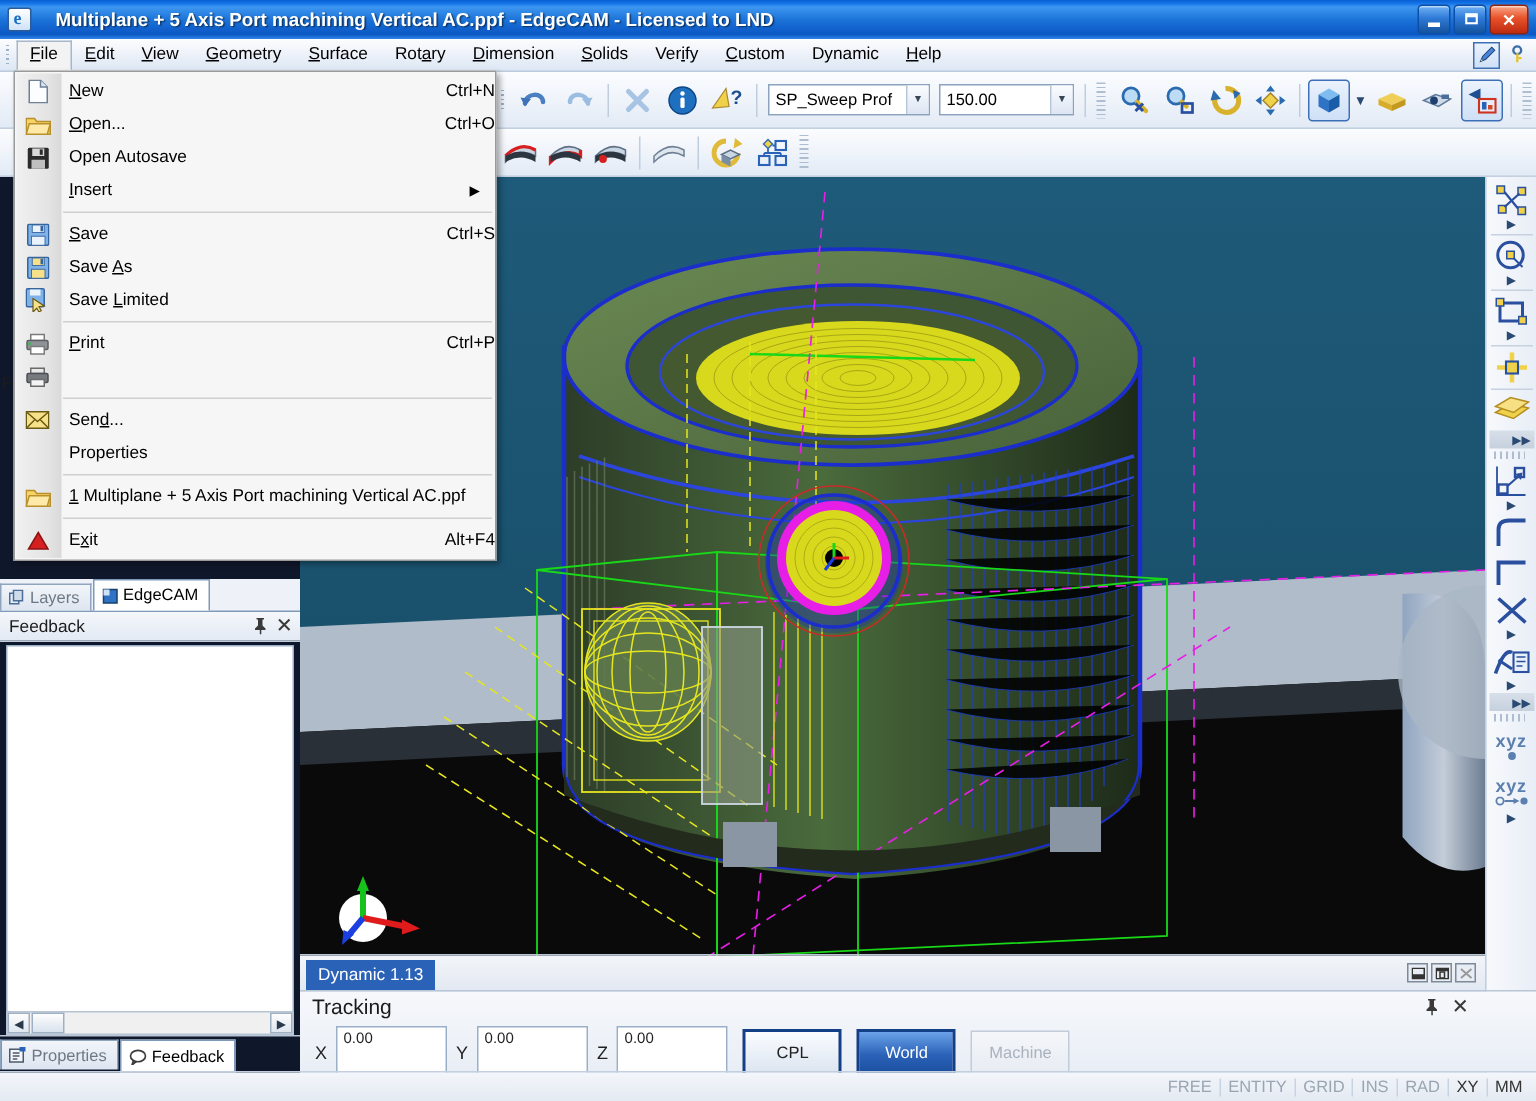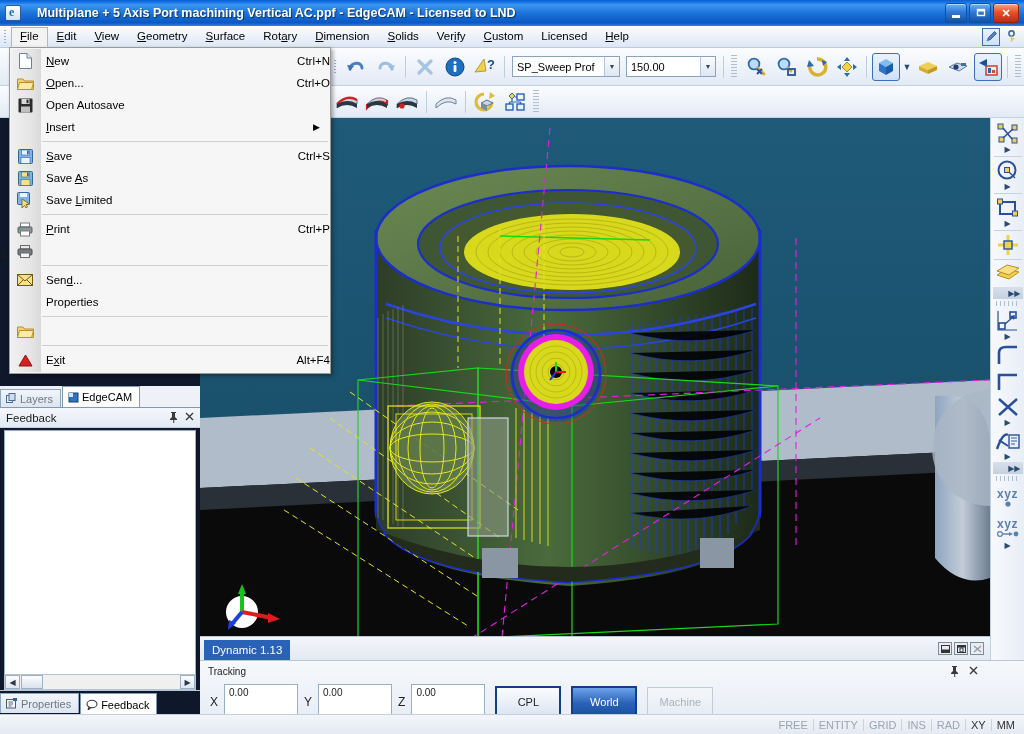--- a/index.html
+++ b/index.html
@@ -153,21 +153,21 @@
     display:flex; flex-direction:column; align-items:center; padding-top:3px;
   }
   .rbtn { width:30px; height:26px; display:flex; align-items:center; justify-content:center; }
   .rarrow { width:30px; height:8px; font-size:8px; color:#2b4a73; text-align:center; line-height:6px;}
   .rsep { width:28px; height:1px; background:#c7d2e0; margin:1px 0; }
   .rlabel { font-size:12px; color:#5b7fae; font-weight:bold; letter-spacing:.5px;}
 
   
   .tracking { position:absolute; left:200px; top:660px; width:824px; height:54px;
      background:linear-gradient(180deg,#f6f8fb,#e9eef6); border-top:1px solid #b9c6d6;}
-  .trk-head { height:20px; display:flex; align-items:center; font-size:10px; padding-left:8px; color:#1b1b1b;}
+  .trk-head { height:20px; display:flex; align-items:center; font-size:14px; padding-left:8px; color:#1b1b1b;}
   .trk-row { display:flex; align-items:center; padding:3px 0 0 10px; gap:6px; }
   .axlbl { font-size:12px; color:#222; }
   .axfield { width:74px; height:36px; border:1px solid #9ab0c8; background:#fff;
      font-size:10px; padding:2px 18px 0 4px; color:#222; }
   .mbtn { height:19px; min-width:66px; padding:14px 8px; font-size:11px; display:flex;
     align-items:center; justify-content:center; border:1px solid #7b91ad;
     background:linear-gradient(180deg,#fafcff,#dbe4f0); color:#222; margin-left:4px;}
   .mbtn.primary { color:#fff; border:2px solid #123f86; font-weight:normal;
     background:linear-gradient(180deg,#6ba2e8,#2a62b8 55%,#1b4f9e); }
   .mbtn.cpl { border:2px solid #123f86; }
@@ -211,21 +211,21 @@
     <div class="menu-item open"><span class="mnem">F</span>ile</div>
     <div class="menu-item"><span class="mnem">E</span>dit</div>
     <div class="menu-item"><span class="mnem">V</span>iew</div>
     <div class="menu-item"><span class="mnem">G</span>eometry</div>
     <div class="menu-item"><span class="mnem">S</span>urface</div>
     <div class="menu-item">Rot<span class="mnem">a</span>ry</div>
     <div class="menu-item"><span class="mnem">D</span>imension</div>
     <div class="menu-item"><span class="mnem">S</span>olids</div>
     <div class="menu-item">Ver<span class="mnem">i</span>fy</div>
     <div class="menu-item"><span class="mnem">C</span>ustom</div>
-    <div class="menu-item">Licensed</div>
+    <div class="menu-item">Dynamic</div>
     <div class="menu-item"><span class="mnem">H</span>elp</div>
 
     <div style="margin-left:auto; display:flex; gap:2px; padding-right:4px;">
       <div style="width:18px;height:18px;border:1px solid #3c6fb5;background:linear-gradient(180deg,#eaf2fd,#cfe0f6);display:flex;align-items:center;justify-content:center;">
         <svg width="13" height="13" viewBox="0 0 13 13">
             <path d="M2 11 L3.5 7.5 L9.5 1.5 L11.5 3.5 L5.5 9.5 Z" fill="#4a84d8" stroke="#1b3f78" stroke-width=".7"></path>
             <path d="M2 11 L3.5 10.3 L2.7 9.5 Z" fill="#f2d23a"></path>
           </svg>
       </div>
       <div style="width:18px;height:18px;display:flex;align-items:center;justify-content:center;">
@@ -955,20 +955,21 @@
     </div>
     <div class="msep"></div>
 
     <div class="mrow">
       <div class="ico">
         <svg width="17" height="15" viewBox="0 0 17 15">
             <path d="M.5 3 H6 L7.5 5 H16.5 V13.5 H.5 Z" fill="#f7d269" stroke="#b8912a"></path>
             <path d="M2.5 6.5 H16.5 L14.5 13.5 H.5 Z" fill="#ffe9a8" stroke="#b8912a"></path>
           </svg>
       </div>
+      <div class="lbl"><span class="mnem">1</span> Multiplane + 5 Axis Port machining Vertical AC.ppf</div>
     </div>
     <div class="msep"></div>
 
     <div class="mrow">
       <div class="ico">
         <svg width="15" height="13" viewBox="0 0 15 13">
             <path d="M7.5 1 L14 12 H1 Z" fill="#d42020" stroke="#8d1212"></path>
           </svg>
       </div>
       <div class="lbl">E<span class="mnem">x</span>it</div>

